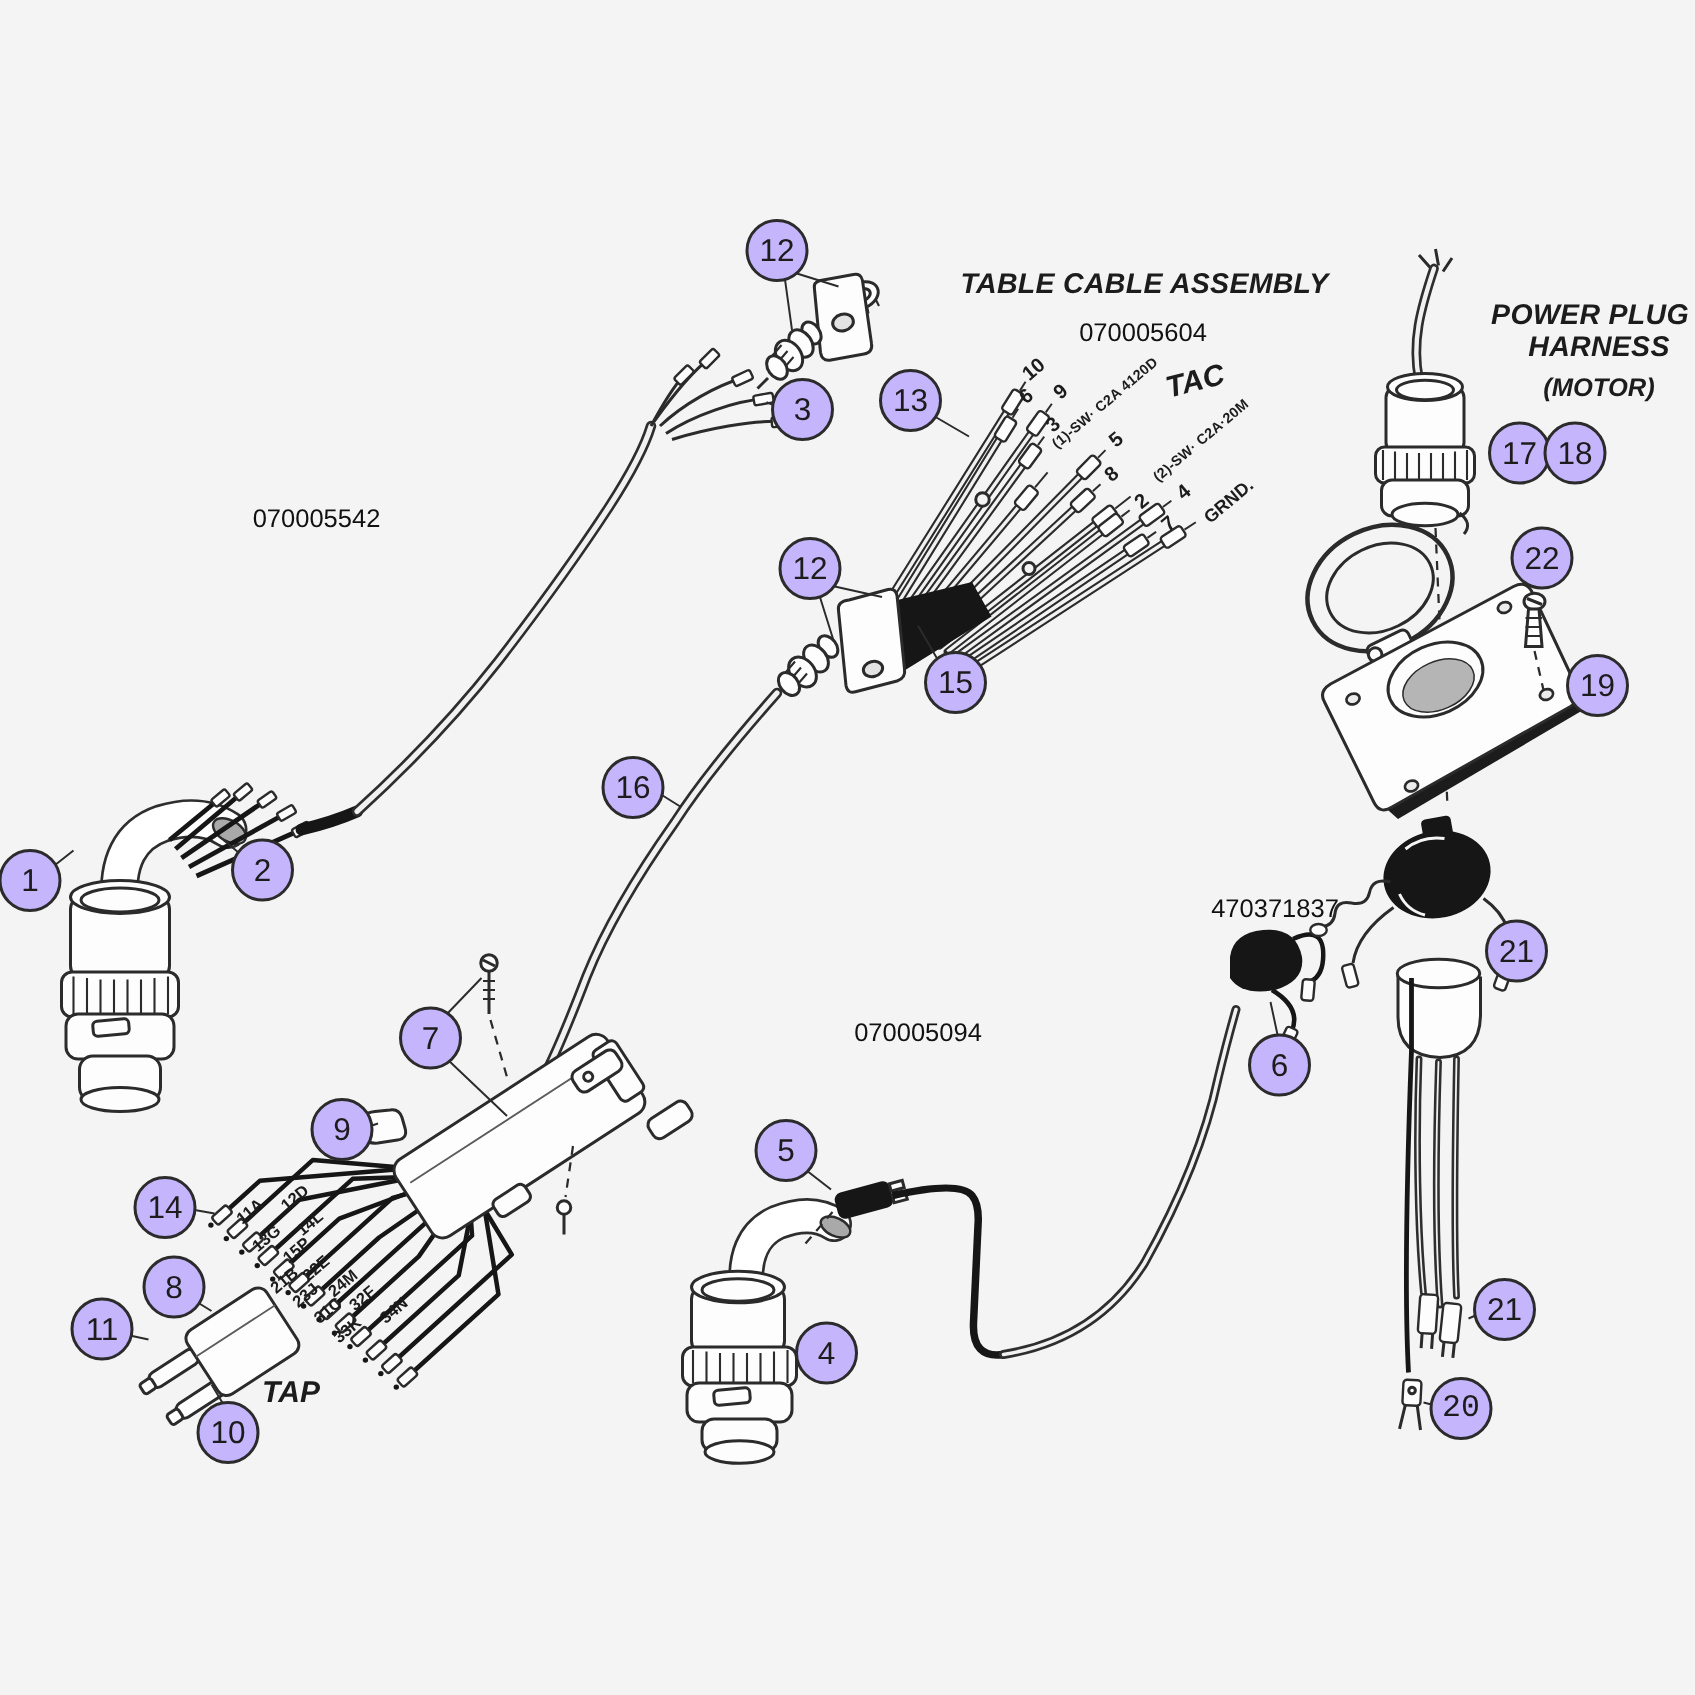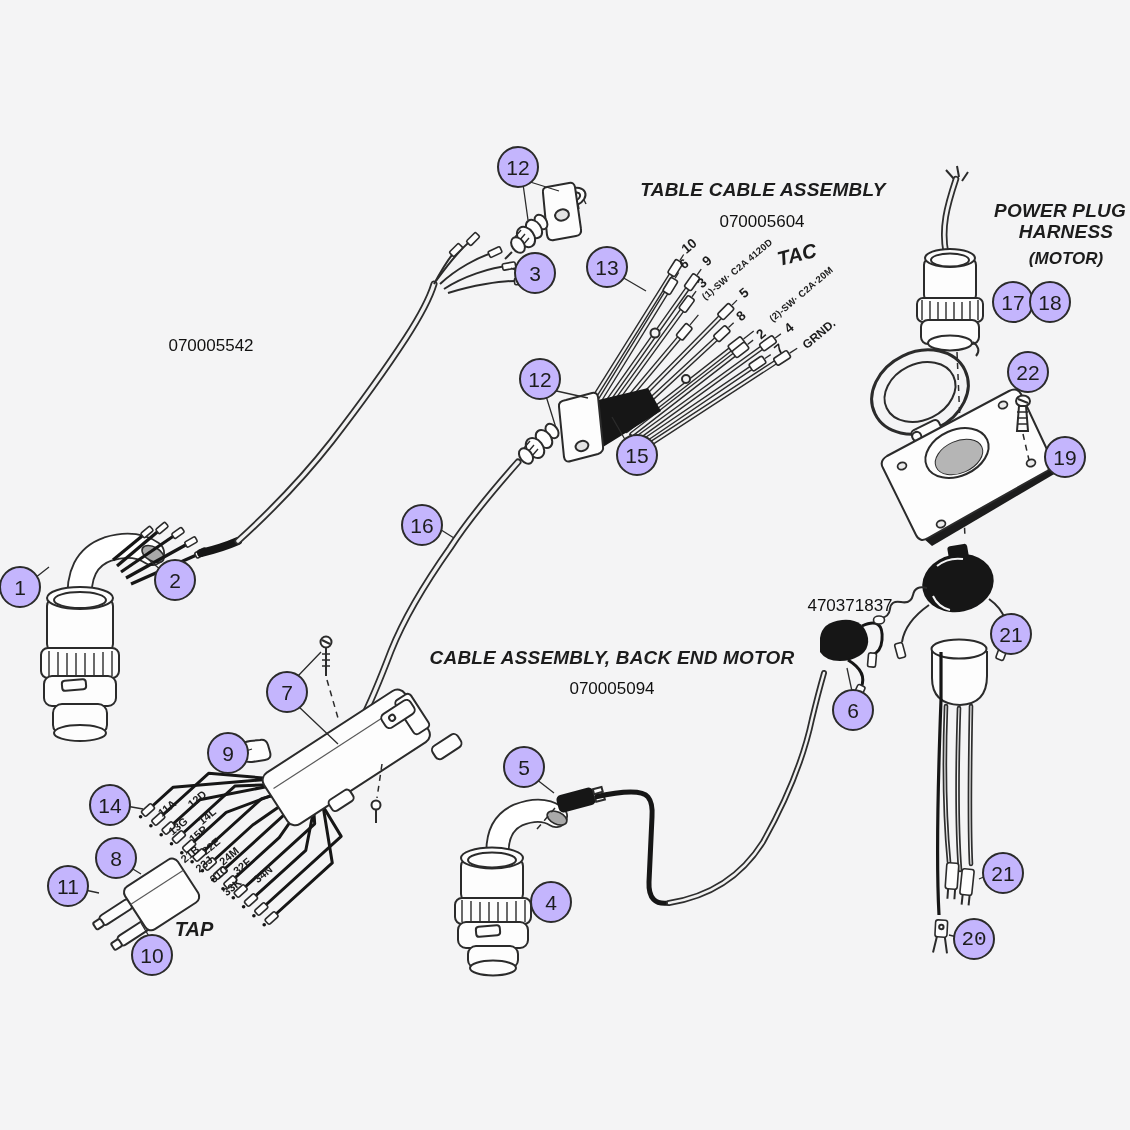--- a/index.html
+++ b/index.html
@@ -359,21 +359,20 @@
     </g>
     <path class="lead" d="M997,641 L1006,648 M986,876 L979,879 M957,937 L949,935 M1048,459 L1051,461"></path>
   </g>
 </svg>
 
 <div class="layer">
   <div class="label part" style="left:211px;top:346px">070005542</div>
   <div class="label title" style="left:763px;top:190px">TABLE CABLE ASSEMBLY</div>
   <div class="label part" style="left:762px;top:222px">070005604</div>
   <div class="label tag rot14" style="left:797px;top:255px">TAC</div>
-  <div class="label title" style="left:612px;top:658px">CABLE ASSEMBLY, BACK END MOTOR</div>
   <div class="label part" style="left:612px;top:689px">070005094</div>
   <div class="label part" style="left:850px;top:606px">470371837</div>
   <div class="label title" style="left:1060px;top:211px">POWER PLUG</div>
   <div class="label title" style="left:1066px;top:232px">HARNESS</div>
   <div class="label note" style="left:1066px;top:259px">(MOTOR)</div>
   <div class="label tag" style="left:194px;top:929px">TAP</div>
 </div>
 
 <div class="layer" id="top-labels">
       <div class="wlabel wl-num" style="left: 689px; top: 246px;">10</div>

